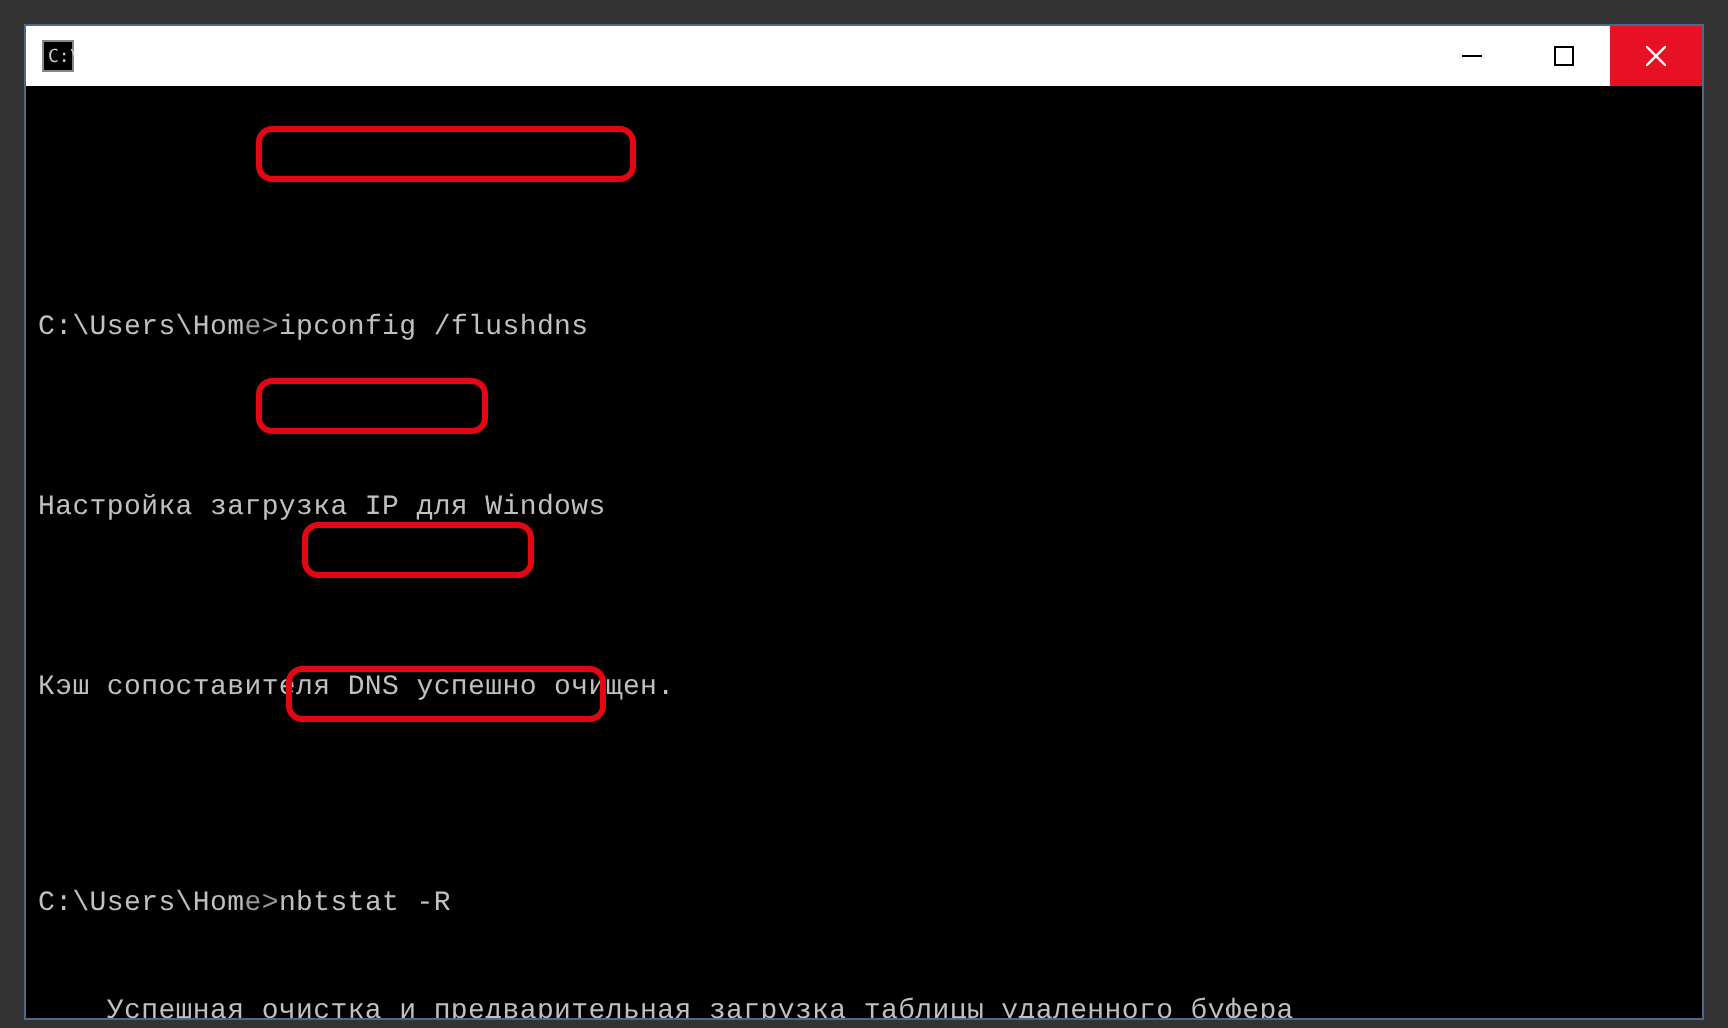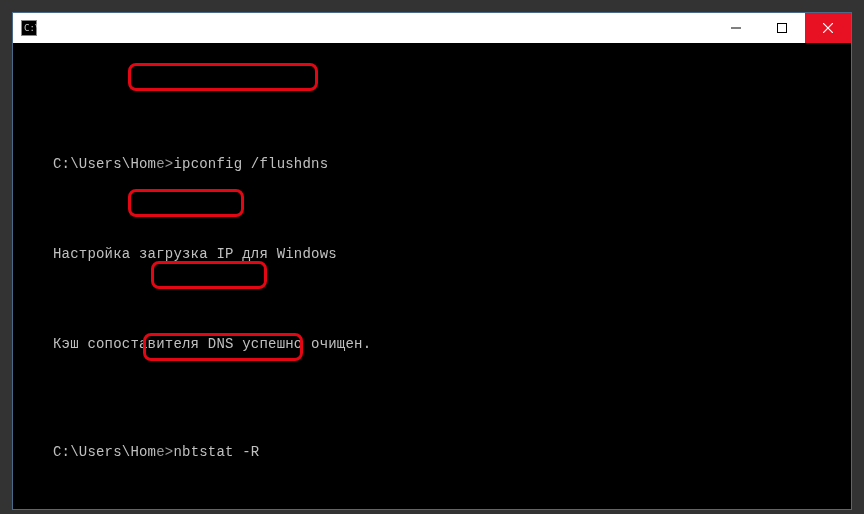--- a/index.html
+++ b/index.html
@@ -65,21 +65,20 @@
     flex: 1 1 auto;
     background: #000;
     color: #c0c0c0;
     font-size: 14px;
     line-height: 18px;
     padding: 4px 6px 0 6px;
     white-space: pre;
     letter-spacing: 0.2px;
     position: relative;
     overflow: hidden;
-    margin-left: 34px;
   }
   .terminal .row {
     white-space: pre;
   }
   .terminal .dim {
     color: #999;
   }
   .highlight-box {
     position: absolute;
     border: 3px solid #e30613;
@@ -128,20 +127,21 @@
     <div class="row"> </div>
     
     <div class="row"><span>C:\Users\Hom</span><span class="dim">e</span><span class="dim">&gt;</span><span>ipconfig /flushdns</span></div>
     <div class="row"></div>
     <div class="row">Настройка загрузка IP для Windows</div>
     <div class="row"></div>
     <div class="row">Кэш сопоставителя DNS успешно очищен.</div>
     <div class="row"></div>
     
     <div class="row"><span>C:\Users\Hom</span><span class="dim">e</span><span class="dim">&gt;</span><span>nbtstat -R</span></div>
+    <div class="row">    Успешная очистка и предварительная загрузка таблицы удаленного буфера</div>
     
     <div class="row"></div>
     
     
     
     <div class="row"></div>
     <div class="row"></div>
     
     
     

